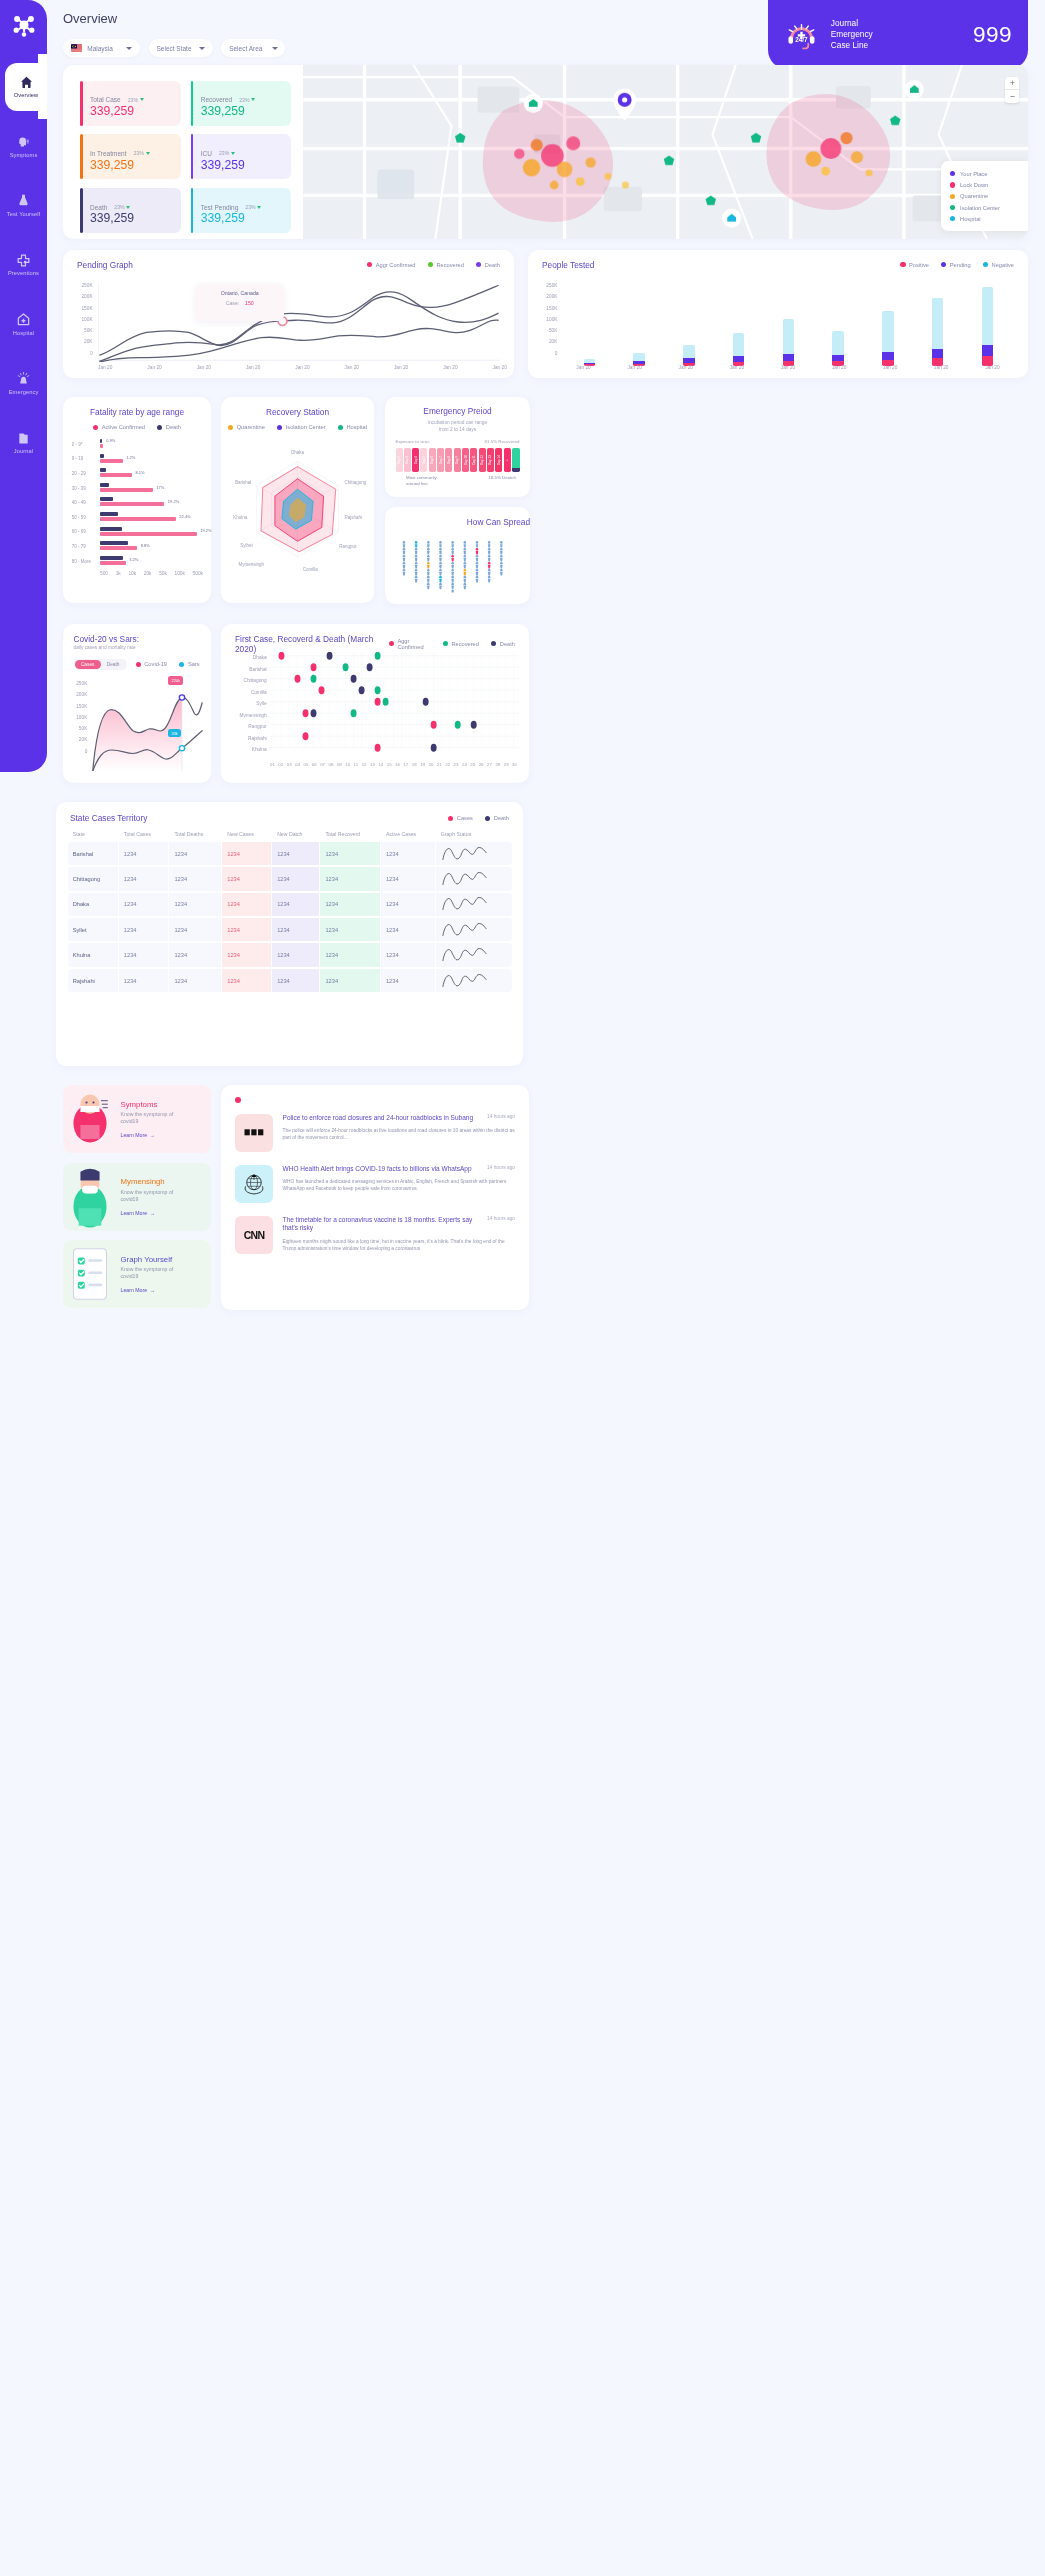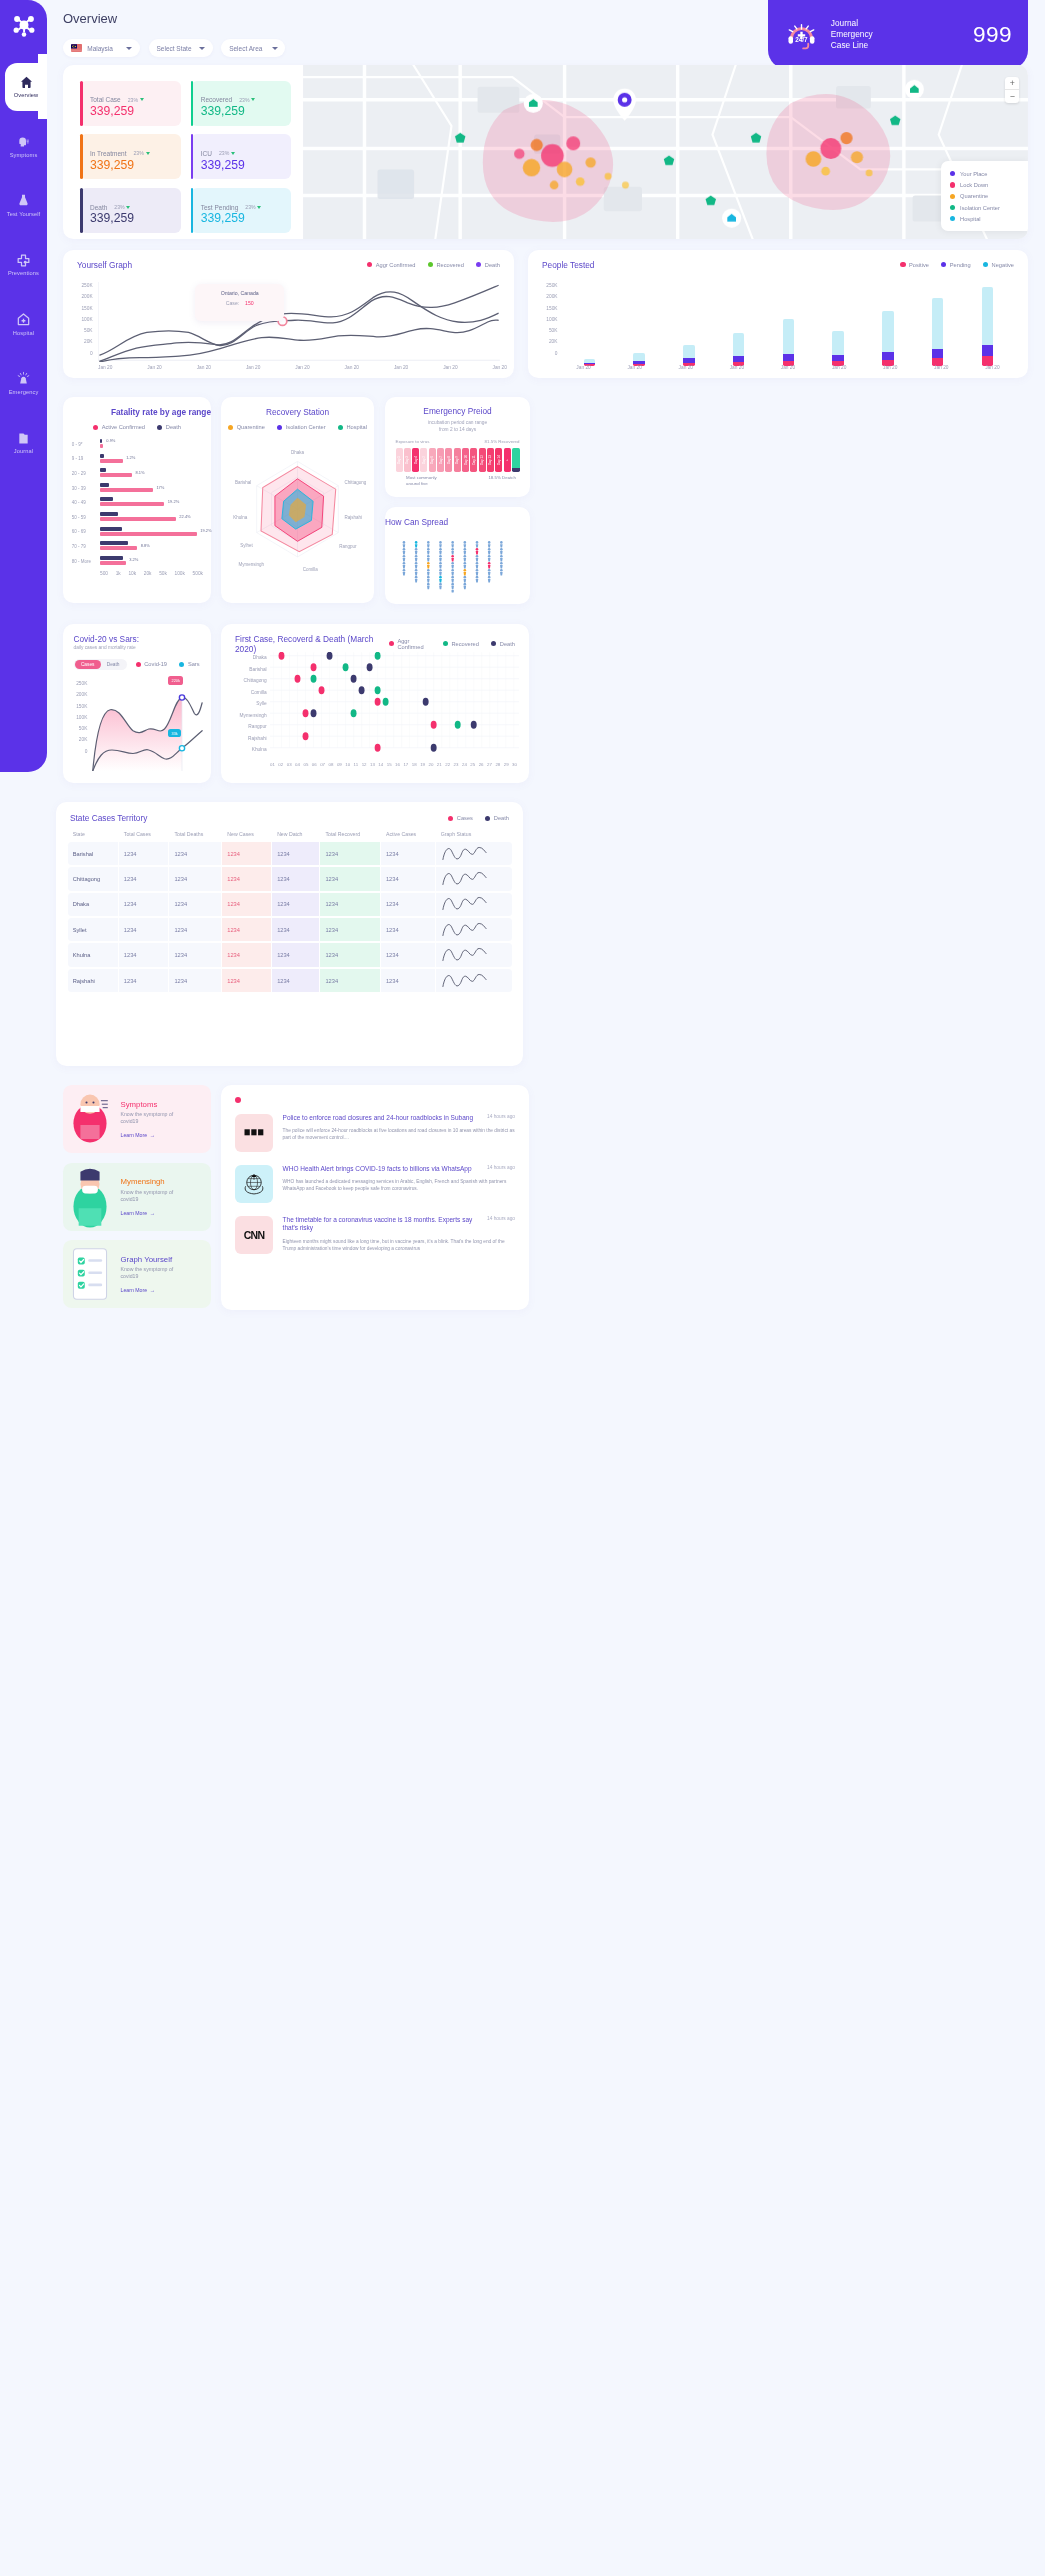--- a/index.html
+++ b/index.html
@@ -436,21 +436,21 @@
   <div>
           <i class="dot6" style="background:#18b6e0"></i>
           <span>Hospital</span>
         </div>
       </div>
   </div>
 </div>
 
 <div class="card fatality">
   <div class="chart-head">
-    <div class="card-title">Yourself Graph</div>
+    <div class="card-title">Pending Graph</div>
     <div class="legend" id="fatLegend">
         <span>
           <i class="dot6" style="background:#f4306d"></i>
           <em style="font-style:normal">Aggr Confirmed</em>
         </span>
         <span>
           <i class="dot6" style="background:#5cc72c"></i>
           <em style="font-style:normal">Recovered</em>
         </span>
         <span>
@@ -581,21 +581,21 @@
       <span>Jan 20</span>
       <span>Jan 20</span>
       <span>Jan 20</span>
       <span>Jan 20</span>
       <span>Jan 20</span>
       <span>Jan 20</span>
     </div>
 </div>
 
 <div class="card agerange">
-  <div style="text-align:right;padding-top:9.6px;font-weight:bold;" class="card-title">Fatality rate by age range</div>
+  <div style="text-align:center;padding-top:9.6px;" class="card-title">Fatality rate by age range</div>
   <div class="legend" style="justify-content:center;margin-top:7.8px;" id="ageLegend">
       <span>
         <i class="dot6" style="background:#f4306d"></i>
         <em style="font-style:normal">Active Confirmed</em>
       </span>
       <span>
         <i class="dot6" style="background:#3c3a6e"></i>
         <em style="font-style:normal">Death</em>
       </span>
     </div>
@@ -786,21 +786,21 @@
   </div>
     </div>
   <div style="position:absolute;left:21px;top:78px;font-size:4.4px;color:#8589a8;line-height:6.1px;">
     <div>Most commonly</div>
     <div>around five</div>
   </div>
   <div style="position:absolute;right:14px;top:78px;font-size:4.4px;color:#8589a8;">18.5% Deatch</div>
 </div>
 
 <div class="card spread">
-  <div style="text-align:left;padding-top:9.6px;" class="card-title">How Can Spread</div>
+  <div style="text-align:right;padding-top:9.6px;" class="card-title">How Can Spread</div>
   <div style="position:absolute;left:12.2px;top:30px;right:12.2px;height:56px;">
     <svg width="120" height="56" viewBox="0 0 138 64" id="spreadSvg">
         <g>
           <circle cx="8" cy="6" r="1.5" fill="#7ba7d9"></circle>
           <path d="M6.5 8 h3 l-.6 4 h-1.8 z" fill="#7ba7d9"></path>
         </g>
         <g>
           <circle cx="8" cy="14" r="1.5" fill="#7ba7d9"></circle>
           <path d="M6.5 16 h3 l-.6 4 h-1.8 z" fill="#7ba7d9"></path>
         </g>

